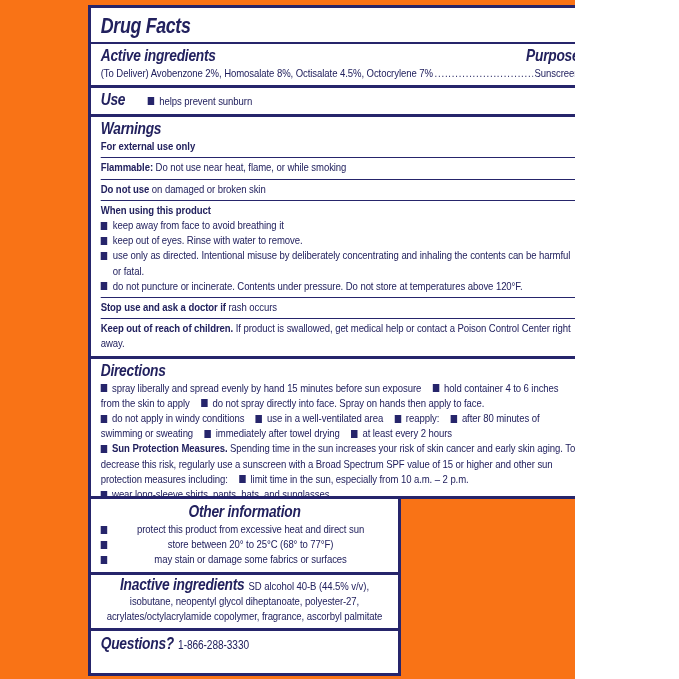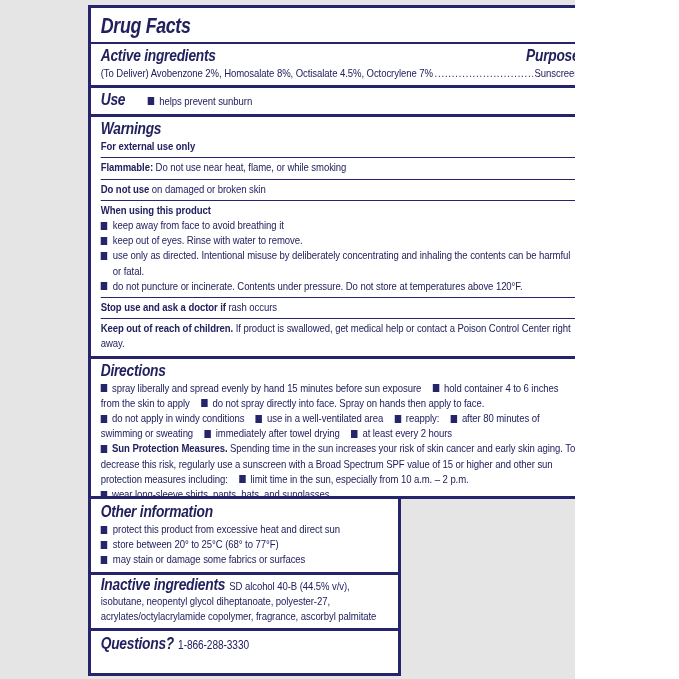--- a/index.html
+++ b/index.html
@@ -1,21 +1,21 @@
 <!DOCTYPE html>
 <html><head>
 <meta charset="utf-8">
 <style>
   html,body{margin:0;padding:0;background:#ffffff;}
-  .canvas{position:relative;width:575px;height:679px;background:#e5e5e5;overflow:hidden;
+  .canvas{position:relative;width:575px;height:679px;background:#f97316;overflow:hidden;
           font-family:"Liberation Sans", sans-serif;color:#22215e;}
   .label-col{position:absolute;left:88px;top:5px;}
   .box{box-sizing:border-box;border:3px solid #26256b;background:#ffffff;overflow:hidden;}
   .box-top{width:504px;height:494px;}
-  .box-bottom{width:313px;height:177px;border-top:none;}
+  .box-bottom{width:313px;height:177px;border-top:none;text-align:center;}
   
   .inner-top{width:615px;transform:scaleX(0.81);transform-origin:0 0;}
   .inner-bottom{width:379px;transform:scaleX(0.81);transform-origin:0 0;}
   .sec{padding:2px 12px 4px;}
   .sec-title{padding:5px 12px 3px;border-bottom:2px solid #26256b;}
   .df-title{font-size:22px;font-weight:bold;font-style:italic;letter-spacing:-0.4px;line-height:26px;}
   .sec-hdr{font-size:17px;font-weight:bold;font-style:italic;letter-spacing:-0.3px;line-height:20px;}
   .hdr-inline{font-size:17px;font-weight:bold;font-style:italic;letter-spacing:-0.3px;}
   .body-txt{font-size:11.8px;line-height:15.2px;letter-spacing:-0.1px;}
   .bold{font-weight:bold;}

